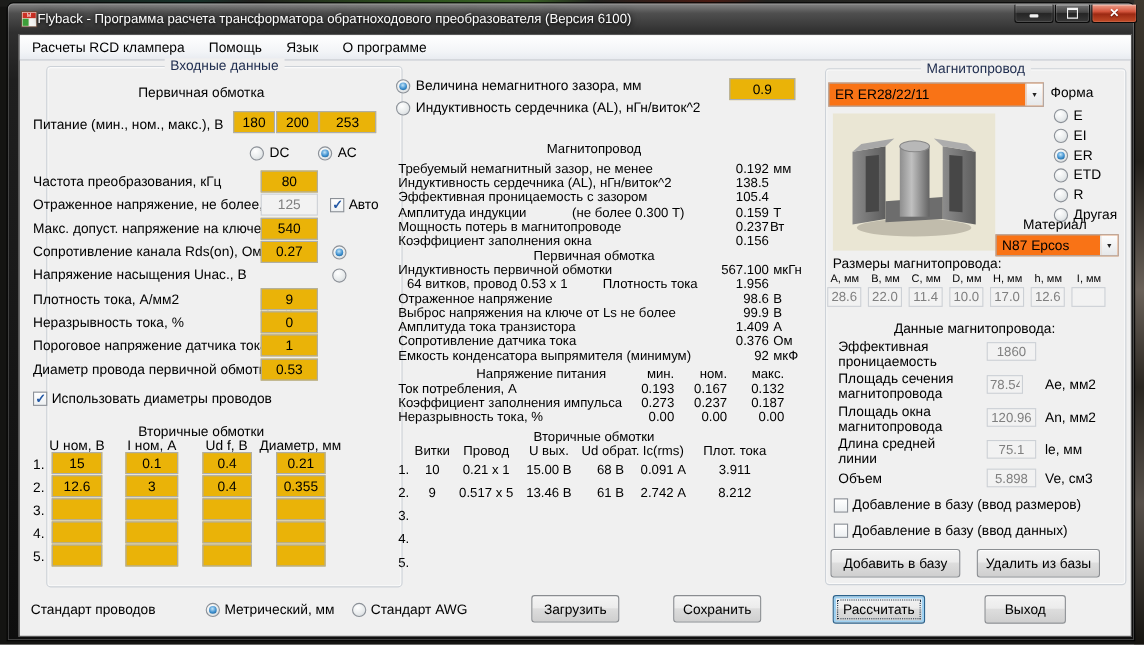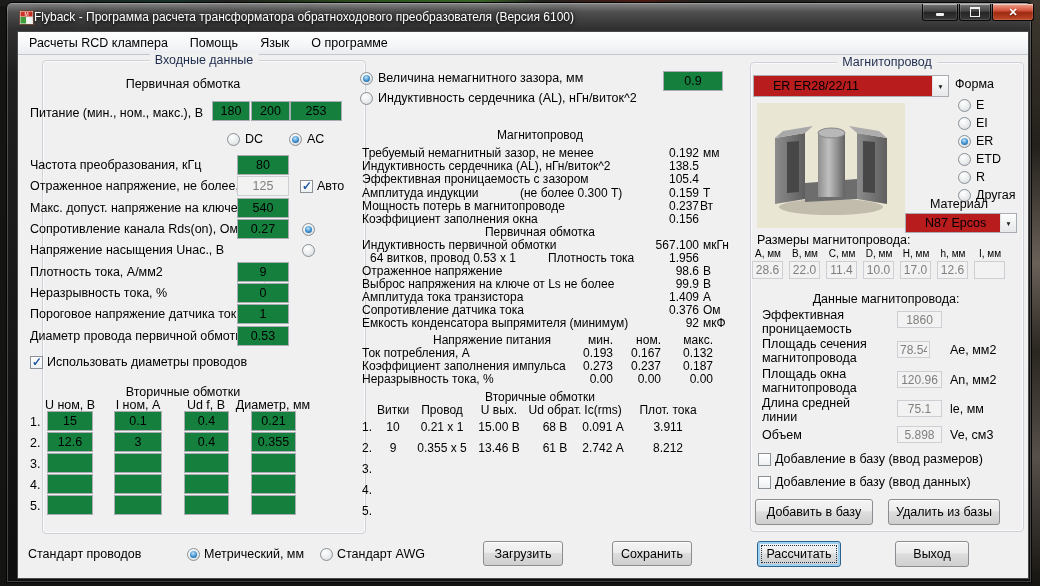--- a/index.html
+++ b/index.html
@@ -32,38 +32,38 @@
     background:linear-gradient(180deg,#ffffff,#f2f4f7 70%,#e8ebf0);border-bottom:1px solid #c3c8d0;box-sizing:border-box;}
   .mi{font-size:12.5px;color:#000;padding:0 11px;height:100%;display:flex;align-items:center;}
   
   .stage{position:absolute;left:0;top:0;width:1040px;height:586px;}
   .grp{position:absolute;border:1px solid #cdd2d8;border-radius:4px;box-shadow:inset 0 0 0 1px #fafafa;}
   .gcap{position:absolute;left:50%;top:-8px;transform:translateX(-50%);background:#f0f0f0;
     padding:0 5px;font-size:12.5px;color:#1e2c4e;white-space:nowrap;}
   .lbl{position:absolute;font-size:12.5px;color:#000;white-space:nowrap;}
   .sec{position:absolute;font-size:12.5px;color:#000;transform:translateX(-50%);white-space:nowrap;}
   .ctr{position:absolute;font-size:12.5px;color:#000;transform:translateX(-50%);white-space:nowrap;}
-  .inp{position:absolute;height:20px;border:1px solid #a9adb3;background:#15803d;color:#000;
+  .inp{position:absolute;height:20px;border:1px solid #a9adb3;background:#eab308;color:#000;
     font:12.5px "Liberation Sans",sans-serif;text-align:center;box-sizing:border-box;padding:0 2px;outline:none;}
   .inp.dis{background:#f2f2f2;border-color:#ccd0d5;color:#7f7f7f;}
   .dimbox{height:18px;font-size:12px;}
   .radio{position:absolute;width:13px;height:13px;border-radius:50%;box-sizing:border-box;
     background:radial-gradient(circle at 38% 30%,#ffffff,#e9eced 55%,#ced4d9);border:1px solid #8b9097;}
   .radio.on::after{content:"";position:absolute;left:2px;top:2px;width:7px;height:7px;border-radius:50%;
     background:radial-gradient(circle at 45% 35%,#c2e5f9,#3c8ece 55%,#124f7c);}
   .chk{position:absolute;width:13px;height:13px;box-sizing:border-box;
     background:linear-gradient(#ffffff,#edf0f2);border:1px solid #8b9097;}
   .chk.on::after{content:"✓";position:absolute;left:1px;top:-2px;font-size:12px;font-weight:bold;color:#2358a5;}
   .btn{position:absolute;display:flex;align-items:center;justify-content:center;font-size:12.5px;color:#000;
     background:linear-gradient(180deg,#f4f4f4,#ececec 45%,#dddddd 50%,#cfcfcf);
     border:1px solid #8a8d91;border-radius:3px;box-shadow:inset 0 1px 0 #fdfdfd;box-sizing:border-box;}
   .btn.focus{border-color:#2c628b;box-shadow:inset 0 0 0 2px #9fd1f1;}
   .btn.focus::after{content:"";position:absolute;inset:3px;border:1px dotted #234;}
-  .combo{position:absolute;display:flex;align-items:center;background:#b91c1c;border:1px solid #a9adb3;
-    box-sizing:border-box;font-size:12.5px;color:#000;padding-left:19px;text-align:center;}
+  .combo{position:absolute;display:flex;align-items:center;background:#f97316;border:1px solid #a9adb3;
+    box-sizing:border-box;font-size:12.5px;color:#000;padding-left:5px;text-align:center;}
   .combo .arrow{margin-left:auto;width:15px;height:100%;display:flex;align-items:center;justify-content:center;
     font-size:6.5px;color:#222;background:linear-gradient(180deg,#fdfdfd,#e6e8ea);border-left:1px solid #e2e4e6;}
   
   .rrow{position:absolute;left:362px;width:360px;height:14px;font-size:12px;color:#000;}
   .rl{position:absolute;left:0;white-space:nowrap;}
   .rm{position:absolute;white-space:nowrap;}
   .rn{position:absolute;left:237px;width:100px;text-align:right;white-space:nowrap;}
   .ru{position:absolute;left:341px;white-space:nowrap;}
   .sc{position:absolute;width:50px;text-align:right;white-space:nowrap;}
   .sc1{left:201px}.sc2{left:249px}.sc3{left:301px}
@@ -320,21 +320,21 @@
     <span class="tc" style="left:31px;">10</span>
     <span class="tc" style="left:80px;">0.21 x 1</span>
     <span class="tc" style="left:137px;">15.00 В</span>
     <span class="tc" style="left:193px;">68 В</span>
     <span class="tc" style="left:241px;">0.091 А</span>
     <span class="tc" style="left:306px;">3.911</span>
   </div>
   <div class="rrow" style="top:441px;">
     <span class="rl">2.</span>
     <span class="tc" style="left:31px;">9</span>
-    <span class="tc" style="left:80px;">0.355 x 5</span>
+    <span class="tc" style="left:80px;">0.517 x 5</span>
     <span class="tc" style="left:137px;">13.46 В</span>
     <span class="tc" style="left:193px;">61 В</span>
     <span class="tc" style="left:241px;">2.742 А</span>
     <span class="tc" style="left:306px;">8.212</span>
   </div>
   <div class="rrow" style="top:462px;">
     <span class="rl">3.</span>
   </div>
   <div class="rrow" style="top:483px;">
     <span class="rl">4.</span>

